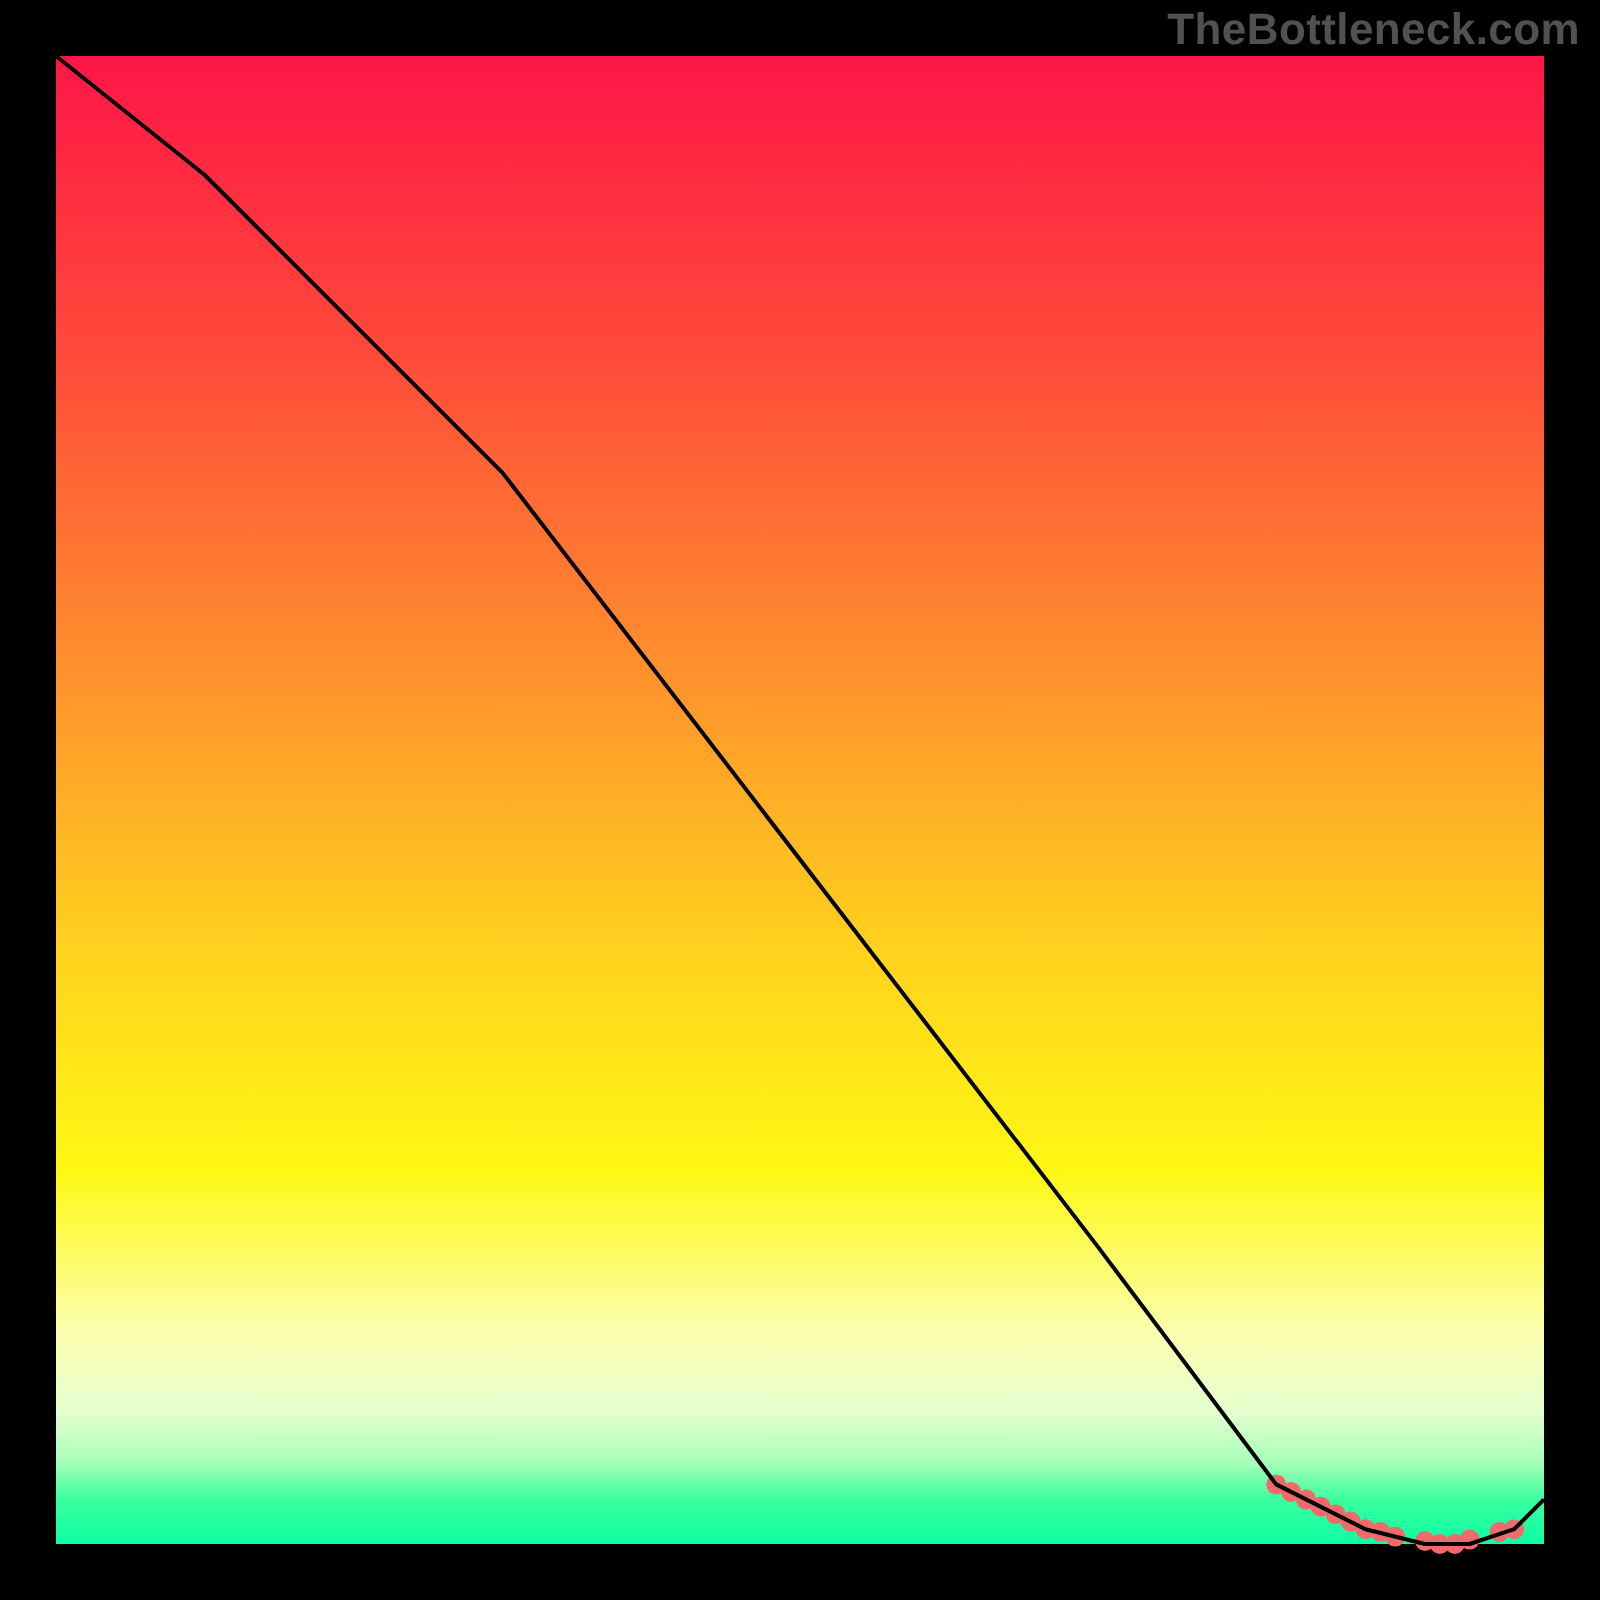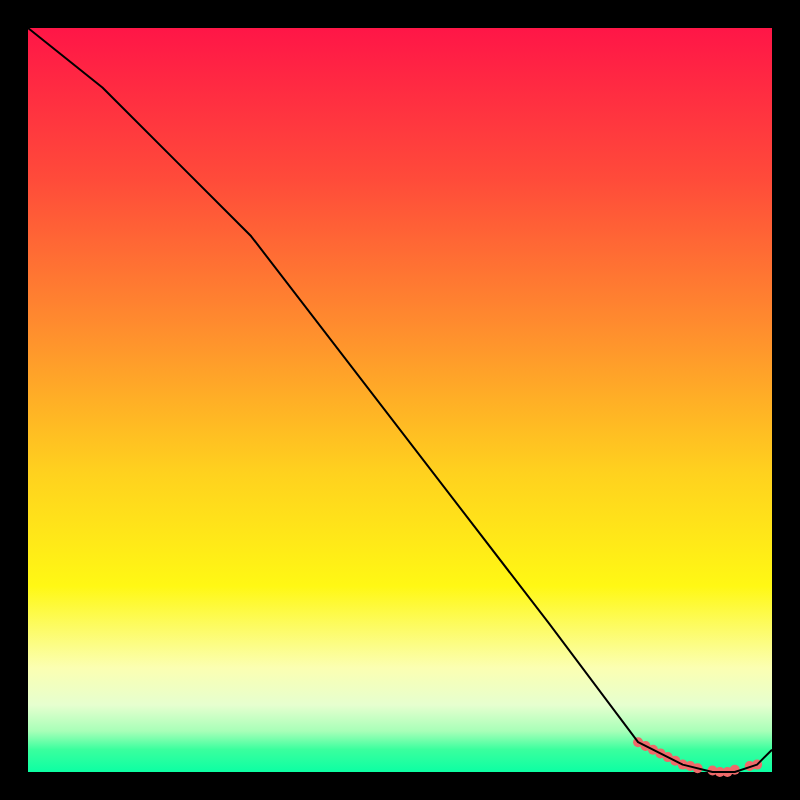--- a/index.html
+++ b/index.html
@@ -65,13 +65,14 @@
         <circle cx="712.5" cy="770.5" r="5" fill="#ef6a6a"></circle>
         <circle cx="719.9" cy="772.0" r="5" fill="#ef6a6a"></circle>
         <circle cx="727.4" cy="772.0" r="5" fill="#ef6a6a"></circle>
         <circle cx="734.8" cy="769.8" r="5" fill="#ef6a6a"></circle>
         <circle cx="749.7" cy="766.0" r="5" fill="#ef6a6a"></circle>
         <circle cx="757.1" cy="764.6" r="5" fill="#ef6a6a"></circle>
       </g>
   <path id="curve-path" fill="none" stroke="#000000" stroke-width="2" stroke-linejoin="round" d="M28.0 28.0 L102.4 87.5 L176.8 161.9 L251.2 236.3 L548.8 623.2 L638.1 742.2 L682.7 764.6 L712.5 772.0 L734.8 772.0 L757.1 764.6 L772.0 749.7"></path>
 </svg>
 
+<div class="watermark">TheBottleneck.com</div>
 </div>
 
 </body></html>

